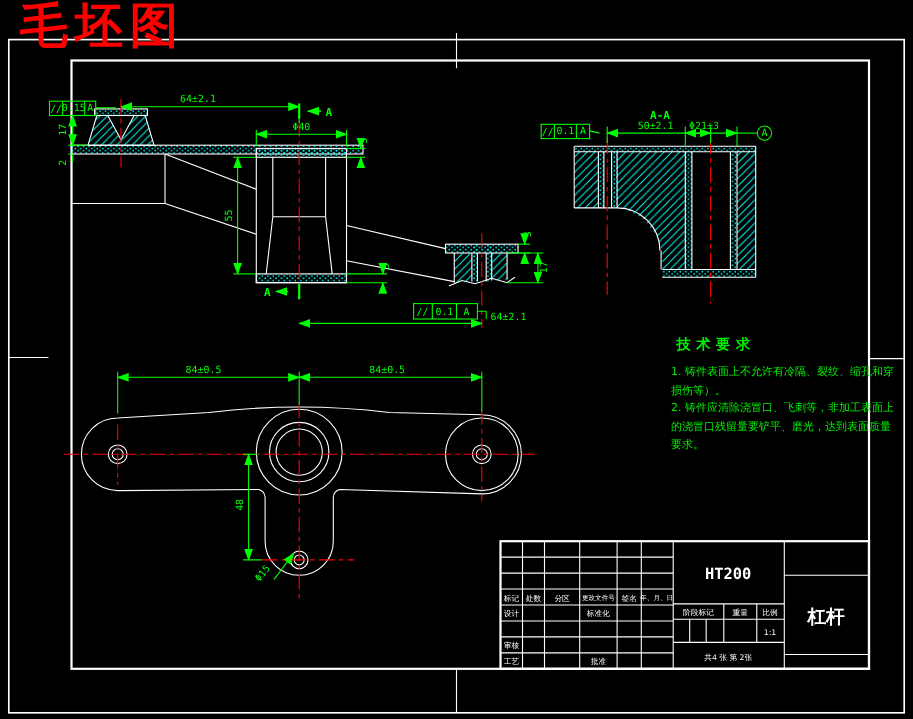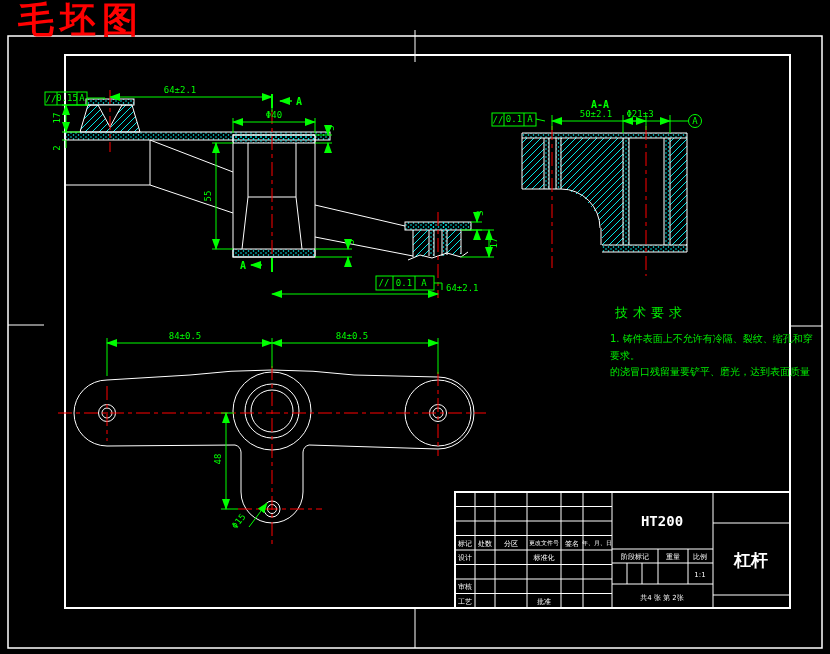--- a/index.html
+++ b/index.html
@@ -1,43 +1,45 @@
 <!DOCTYPE html>
 <html lang="zh"><head>
 <meta charset="utf-8">
 <style>
   html,body{margin:0;padding:0;background:#000;}
   .sheet{position:relative;width:830px;height:654px;background:#000;overflow:hidden;
          font-family:"DejaVu Sans",sans-serif;}
   .sheet svg{position:absolute;left:0;top:0;}
-  .main-title{position:absolute;left:18px;top:0px;color:#ff0000;font-size:36px;font-weight:bold;
+  .main-title{position:absolute;left:18px;top:0px;color:#ff0000;font-size:44px;font-weight:bold;
               letter-spacing:6px;font-family:"DejaVu Serif",serif;z-index:5;line-height:1.1;}
   .techreq{position:absolute;left:583px;top:304px;width:210px;color:#00ee00;z-index:4;}
-  .techreq .tr-title{font-size:13px;font-weight:normal;letter-spacing:5px;margin:0 0 9px 32px;}
+  .techreq .tr-title{font-size:13px;font-weight:bold;letter-spacing:5px;margin:0 0 9px 32px;}
   .techreq .tr-line{font-size:10px;line-height:16.5px;white-space:nowrap;margin-left:27px;}
   text{font-family:"DejaVu Sans Mono","DejaVu Sans",monospace;}
   .dim{fill:#00ff00;font-size:9px;}
   .dimbig{fill:#00ff00;font-size:10px;font-weight:bold;}
   .tb-lab{fill:#ffffff;font-size:7px;font-family:"DejaVu Sans",sans-serif;}
   .tb-lab-sm{fill:#ffffff;font-size:6px;font-family:"DejaVu Sans",sans-serif;}
   .tb-big{fill:#ffffff;font-size:14px;font-weight:bold;}
   .tb-name{fill:#ffffff;font-size:17px;font-weight:bold;font-family:"DejaVu Sans",sans-serif;}
 </style>
 </head>
 <body>
 
 <div class="sheet">
 
   <div class="main-title">毛坯图</div>
 
   <div class="techreq">
     <div class="tr-title">技术要求</div>
     <div class="tr-line">1. 铸件表面上不允许有冷隔、裂纹、缩孔和穿</div>
+    <div class="tr-line">损伤等）。</div>
+    <div class="tr-line">2. 铸件应清除浇冒口、飞刺等，非加工表面上</div>
+    <div class="tr-line">的浇冒口残留量要铲平、磨光，达到表面质量</div>
     <div class="tr-line">要求。</div>
-    <div class="tr-line">的浇冒口残留量要铲平、磨光，达到表面质量</div>
   </div>
 
   <svg width="830" height="654" viewBox="0 0 830 654">
     <defs>
       <pattern id="stip" width="5" height="4" patternUnits="userSpaceOnUse">
         <circle cx="1" cy="1" r="0.75" fill="#00ffff"></circle>
         <circle cx="3.5" cy="3" r="0.75" fill="#00ffff"></circle>
       </pattern>
       <pattern id="hat" width="7" height="7" patternUnits="userSpaceOnUse">
         <path d="M-1,8 L8,-1 M3,11 L11,3" stroke="#00ffff" stroke-width="0.9" fill="none"></path>

